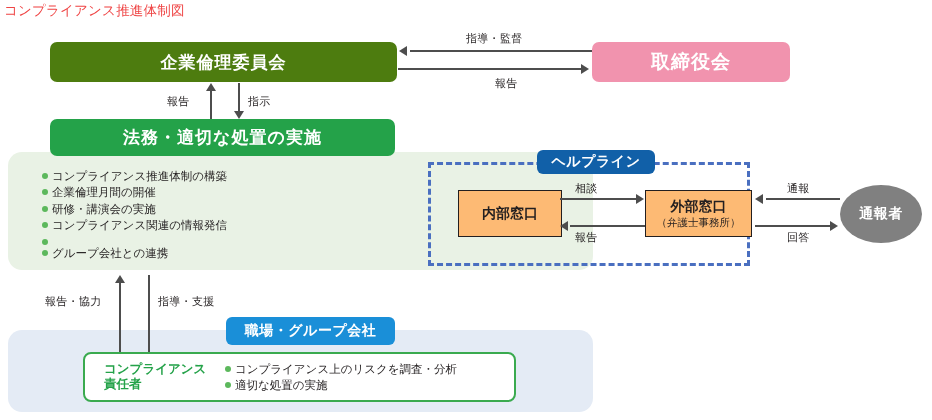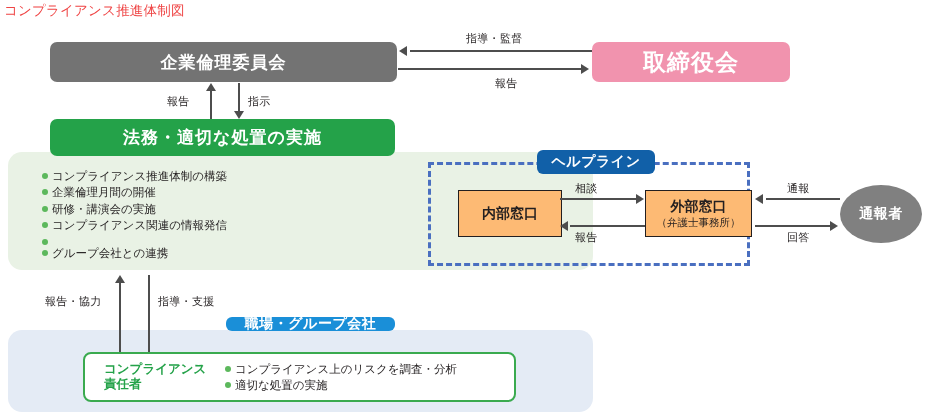--- a/index.html
+++ b/index.html
@@ -50,28 +50,28 @@
     justify-content: center;
     border-radius: 7px;
     color: #ffffff;
     font-weight: bold;
     letter-spacing: 1px;
     text-align: center;
   }
   .box-orange {
     left: 50px; top: 42px;
     width: 347px; height: 40px;
-    background: #737373;
+    background: #4d7c0f;
     font-size: 17px;
   }
   .box-pink {
     left: 592px; top: 42px;
     width: 198px; height: 40px;
     background: #f193ae;
-    font-size: 23px;
+    font-size: 19px;
   }
   .box-green {
     left: 50px; top: 119px;
     width: 345px; height: 37px;
     background: #24a249;
     font-size: 17px;
   }
 
   
   .bullet-list {
@@ -113,21 +113,21 @@
   }
   .badge-helpline {
     left: 537px; top: 150px;
     width: 118px; height: 24px;
     background: #1160a8;
     font-size: 14px;
     letter-spacing: .5px;
   }
   .badge-workplace {
     left: 226px; top: 317px;
-    width: 169px; height: 14px;
+    width: 169px; height: 28px;
     background: #1a8fd8;
     font-size: 14px;
     letter-spacing: .5px;
   }
 
   
   .wbox {
     display: flex;
     flex-direction: column;
     align-items: center;

